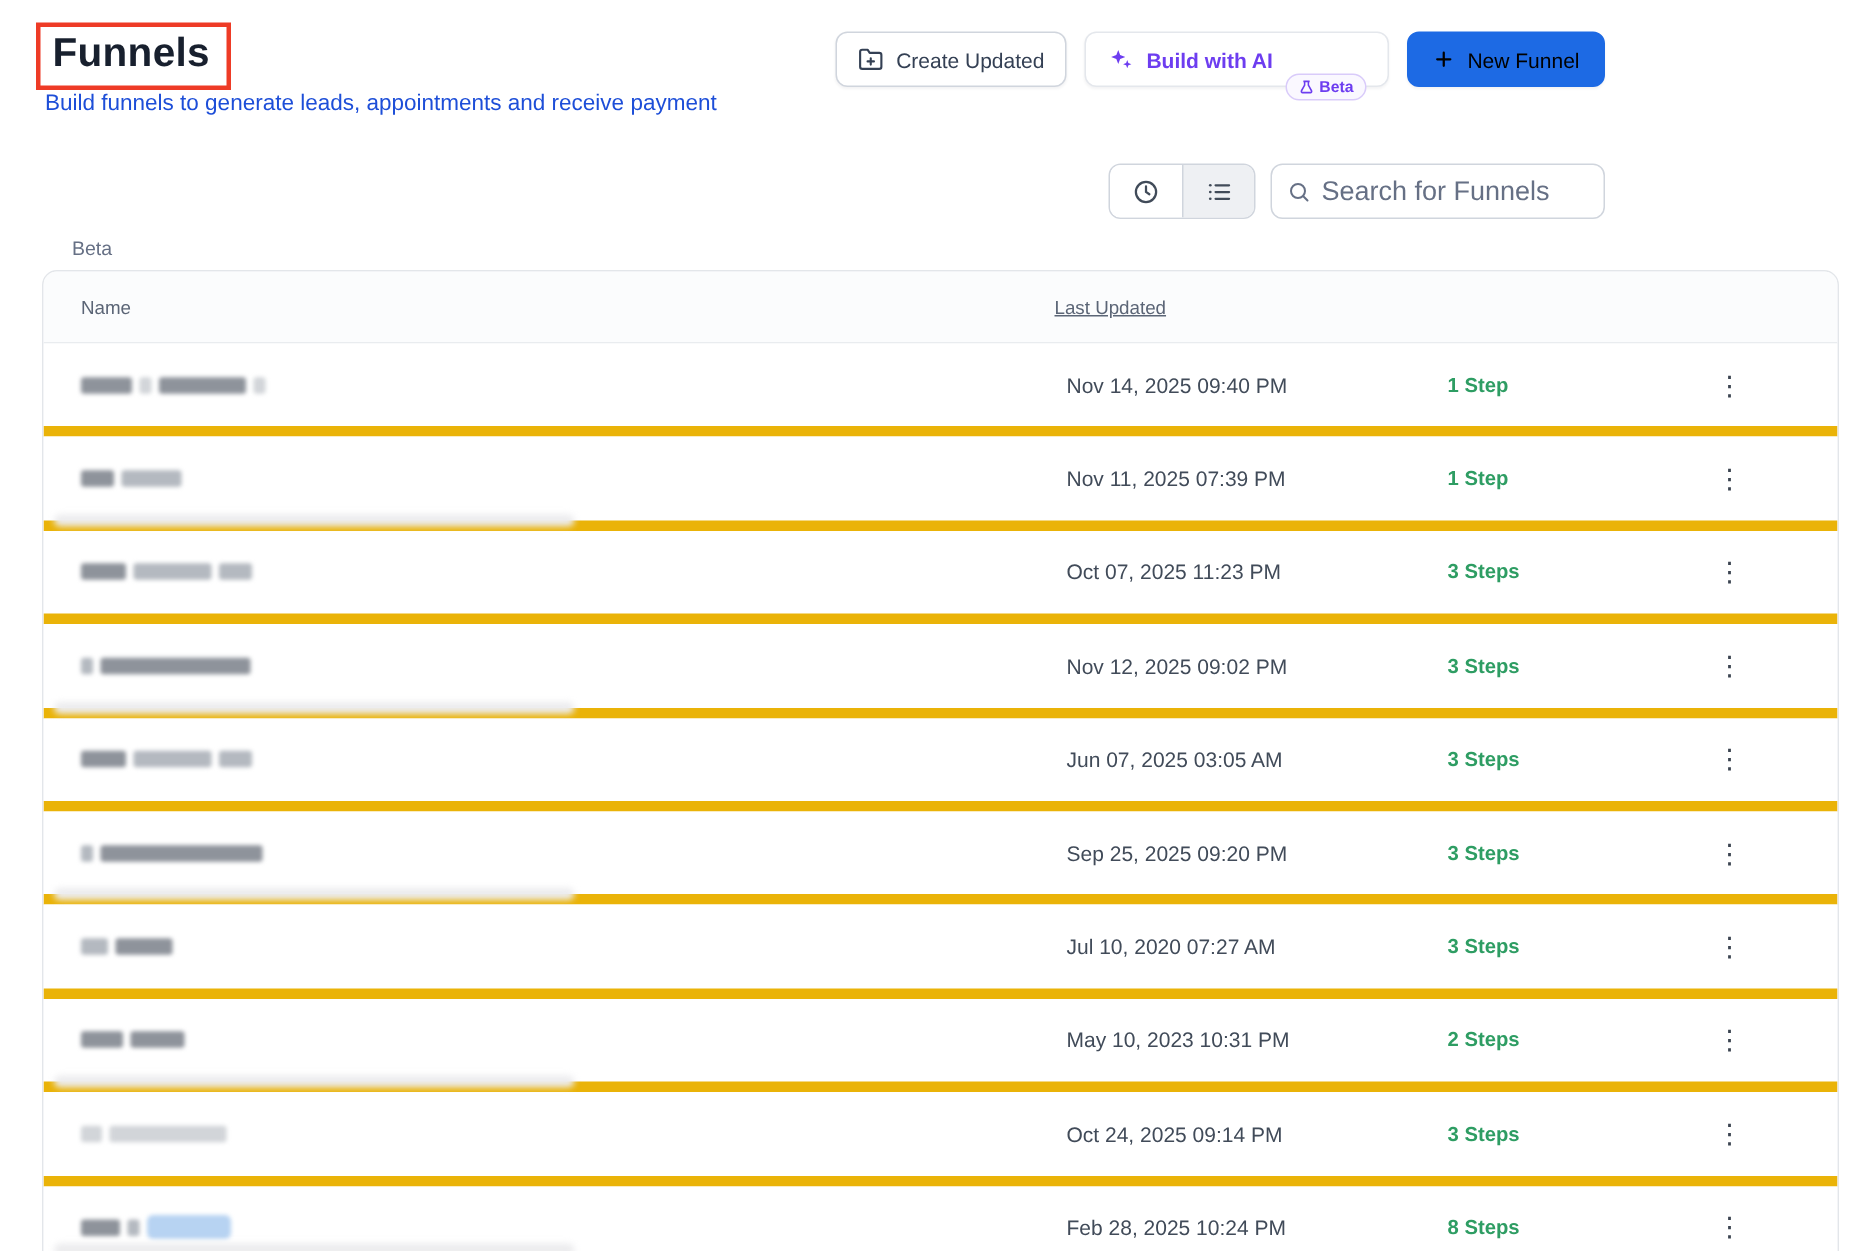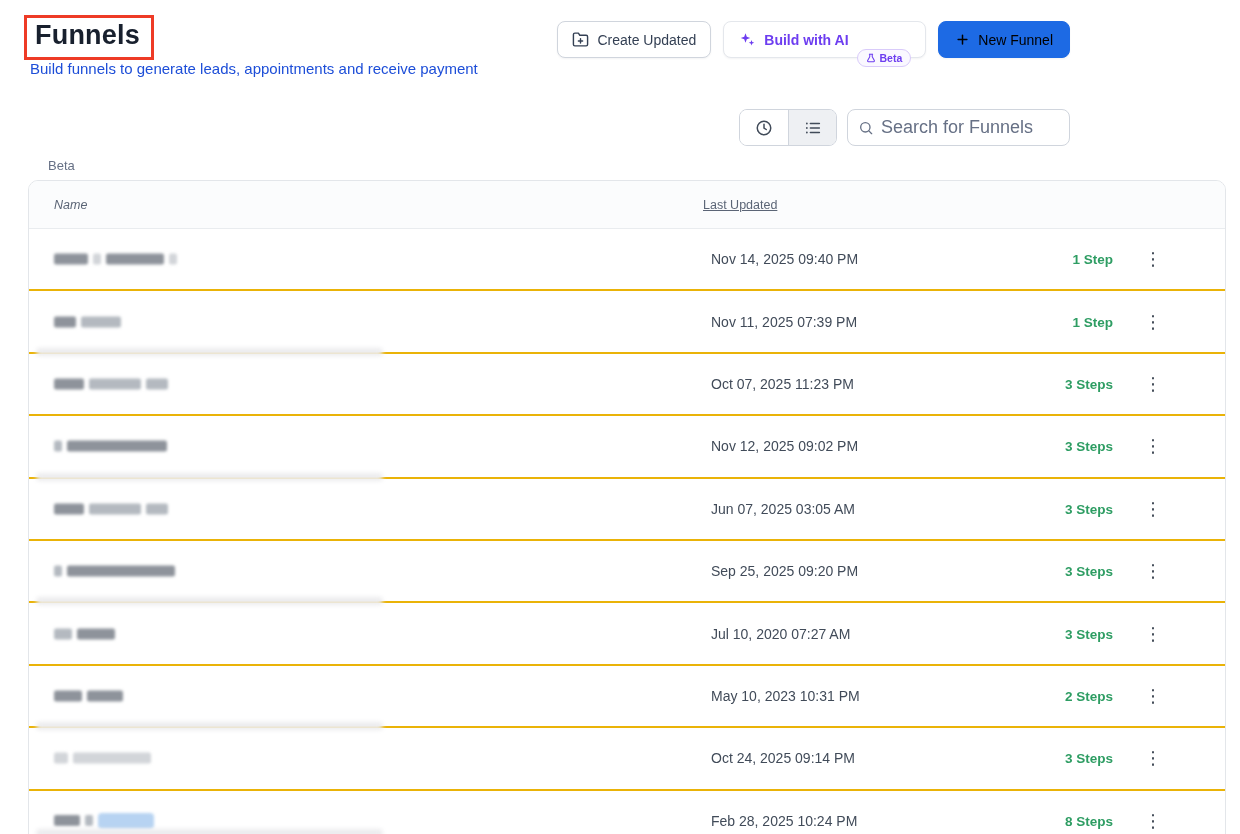--- a/index.html
+++ b/index.html
@@ -41,34 +41,34 @@
                   font-family:inherit; background:transparent; min-width:0; }
   .search input::placeholder { color:#667085; }
 
   .breadcrumb { position:absolute; left:48px; top:158px; font-size:13px; color:#667085; cursor:pointer; }
 
   
   .table { position:absolute; left:28px; top:180px; width:1198px; height:700px;
            border:1px solid #e3e6ea; border-radius:10px; background:#fff; overflow:hidden; }
   .thead { position:relative; height:48px; border-bottom:1px solid #e9ecef; background:#fbfcfd; }
   .thead span { position:absolute; top:17px; font-size:12.5px; color:#5b6576; }
-  .col-name { left:25px;font-style:italic; }
+  .col-name { left:25px; }
   .col-updated { left:674px;text-decoration:underline; }
 
-  .row { position:relative; height:62.4px; border-bottom:2px solid #eab308; cursor:pointer; background:#fff; }
+  .row { position:relative; height:62.4px; border-bottom:7px solid #eab308; cursor:pointer; background:#fff; }
   .name-redaction { position:absolute; left:25px; top:50%; transform:translateY(-50%);
                     display:flex; gap:5px; align-items:center; filter:blur(1.4px); }
   .redact { height:11px; border-radius:2px; display:inline-block; }
   .redact.dark  { background:#8e939b; }
   .redact.mid   { background:#b4b9c0; }
   .redact.light { background:#d2d5d9; }
   .redact.blue  { background:#b7d3f2; height:16px; border-radius:4px; }
   .date  { position:absolute; left:682px; top:50%; transform:translateY(-50%);
            font-size:14px; color:#414b59; }
-  .steps { position:absolute; left:964px; width:120px; text-align:right; top:50%;
+  .steps { position:absolute; left:936px; width:120px; text-align:left; top:50%;
            transform:translateY(-50%); font-size:13.5px; font-weight:700;
            color:var(--steps-green,#2e9d63); }
   .kebab { position:absolute; left:1110px; width:28px; text-align:center; top:50%;
            transform:translateY(-50%); font-size:18px; color:#3a4350; line-height:1; }
   .strip { display:none; position:absolute; left:7px; width:347px; height:8px;
            background:#ececee; filter:blur(2px); border-radius:4px; z-index:2; }
   .row.has-strip .strip { display:block; bottom:-4px; }
   .row.has-strip-mid .strip { display:block; top:38px; }
 </style>
 </head>

